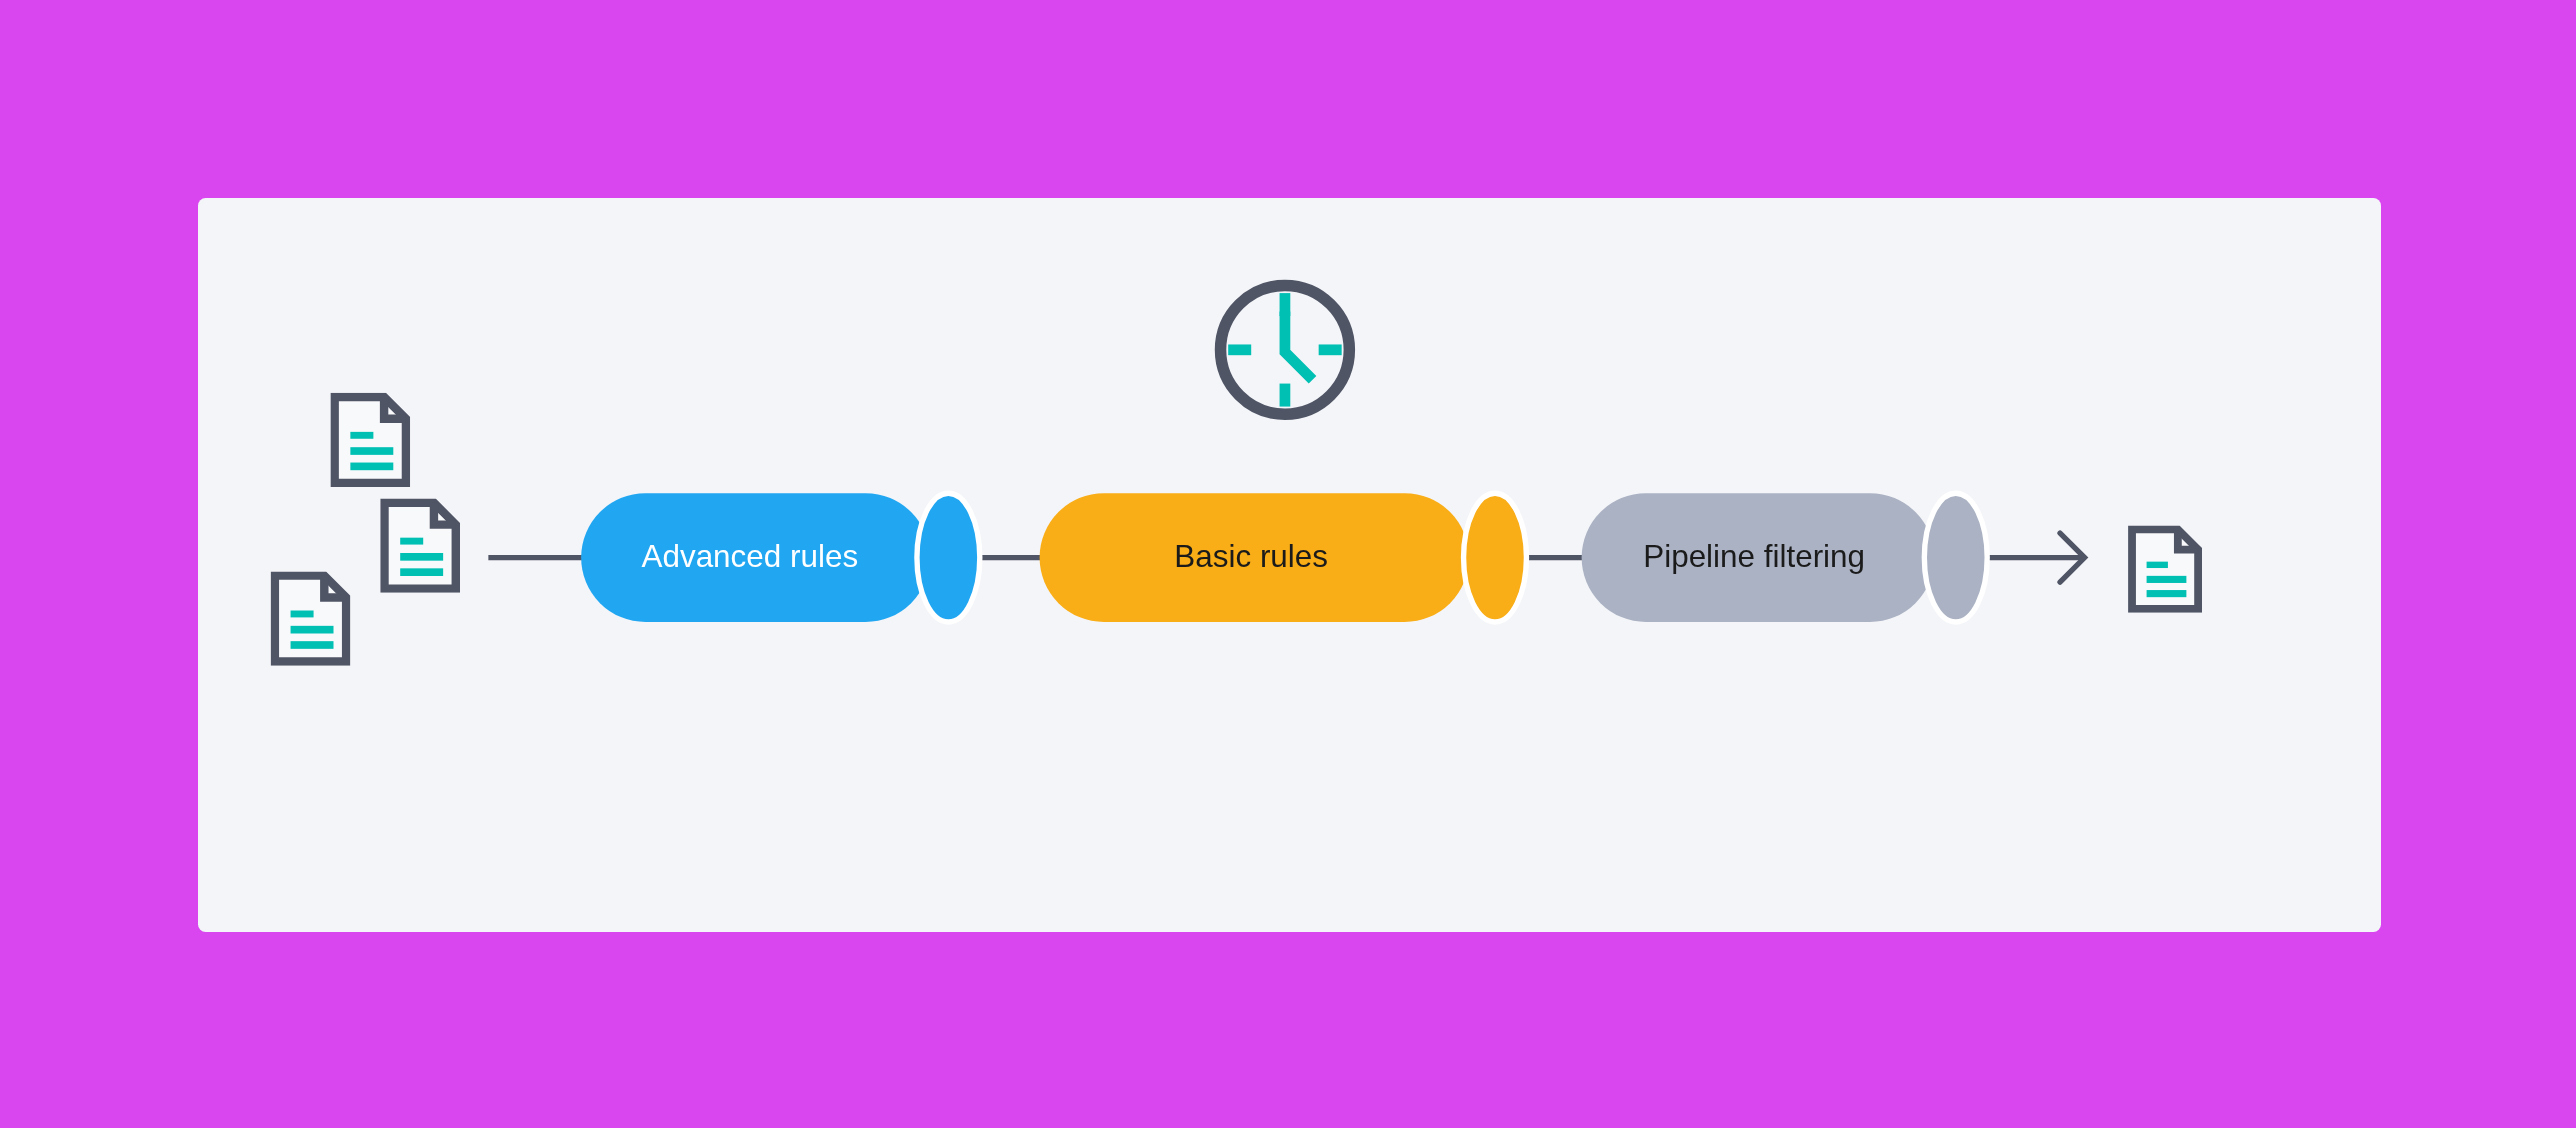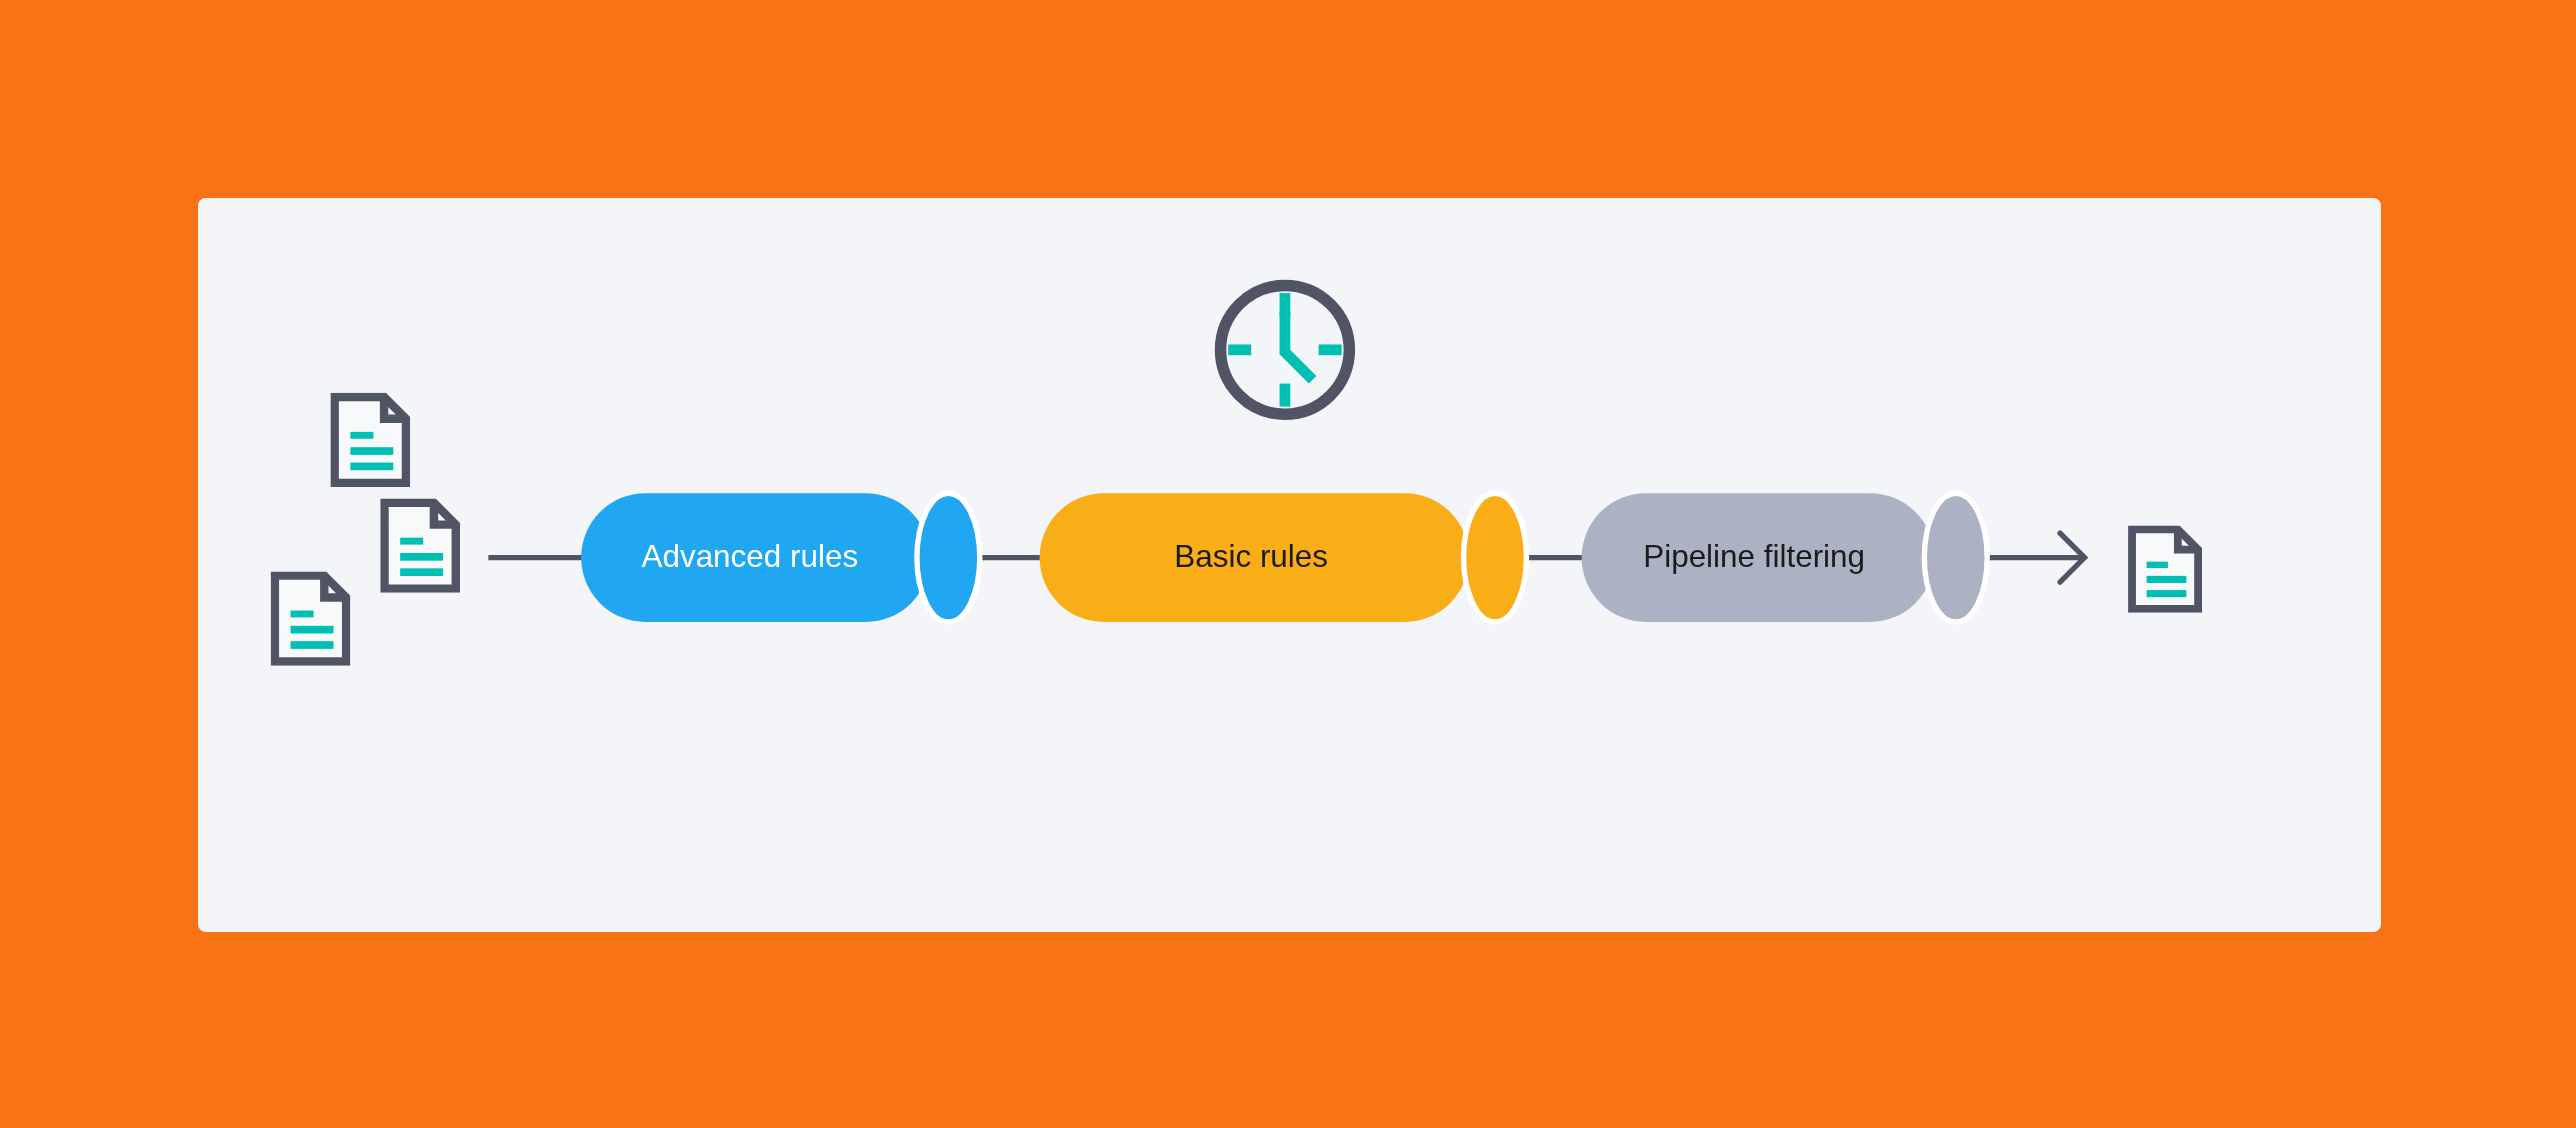--- a/index.html
+++ b/index.html
@@ -10,21 +10,21 @@
   body {
     width: 2576px;
     height: 1129px;
     font-family: "Liberation Sans", sans-serif;
     overflow: hidden;
   }
   #stage {
     position: relative;
     width: 2576px;
     height: 1129px;
-    background: #f97316;
+    background: #d946ef;
   }
   #diagram-panel {
     position: absolute;
     left: 198px;
     top: 198px;
     width: 2183px;
     height: 734px;
     background: #f4f5f9;
     border-radius: 7.7px;
   }

